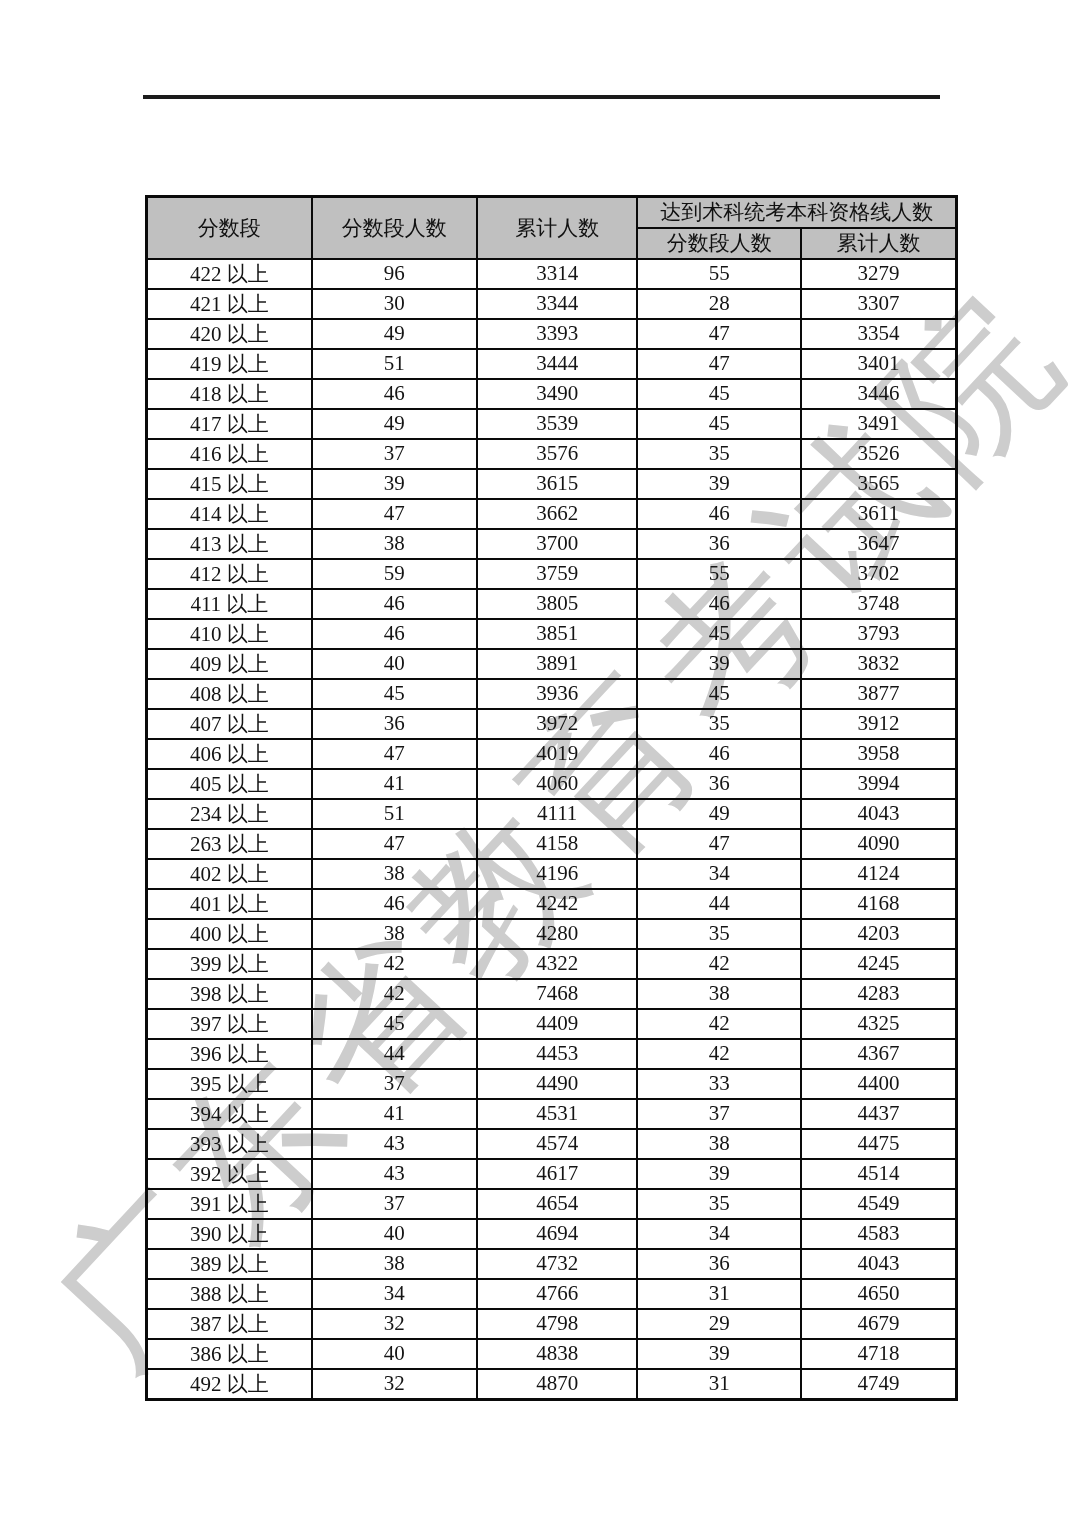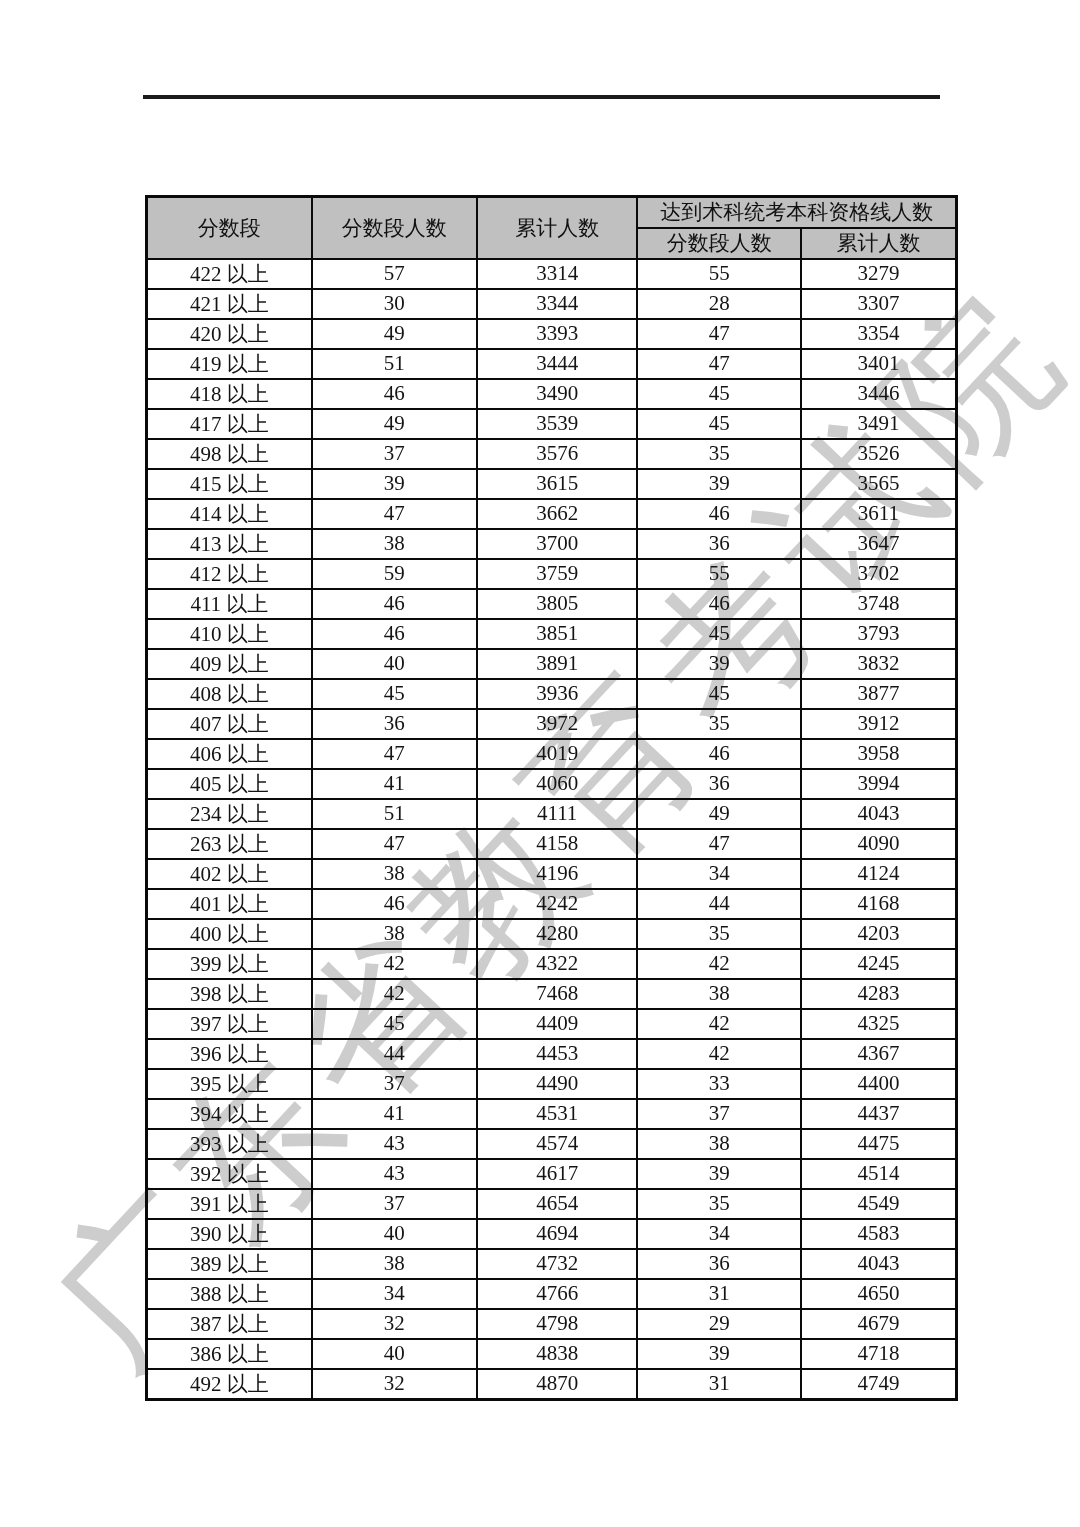--- a/index.html
+++ b/index.html
@@ -100,21 +100,21 @@
         <th colspan="2">达到术科统考本科资格线人数</th>
       </tr>
       <tr>
         <th>分数段人数</th>
         <th>累计人数</th>
       </tr>
     </thead>
     <tbody>
         <tr>
           <td>422 以上</td>
-          <td>57</td>
+          <td>96</td>
           <td>3314</td>
           <td>55</td>
           <td>3279</td>
         </tr>
         <tr>
           <td>421 以上</td>
           <td>30</td>
           <td>3344</td>
           <td>28</td>
           <td>3307</td>
@@ -141,21 +141,21 @@
           <td>3446</td>
         </tr>
         <tr>
           <td>417 以上</td>
           <td>49</td>
           <td>3539</td>
           <td>45</td>
           <td>3491</td>
         </tr>
         <tr>
-          <td>498 以上</td>
+          <td>416 以上</td>
           <td>37</td>
           <td>3576</td>
           <td>35</td>
           <td>3526</td>
         </tr>
         <tr>
           <td>415 以上</td>
           <td>39</td>
           <td>3615</td>
           <td>39</td>

